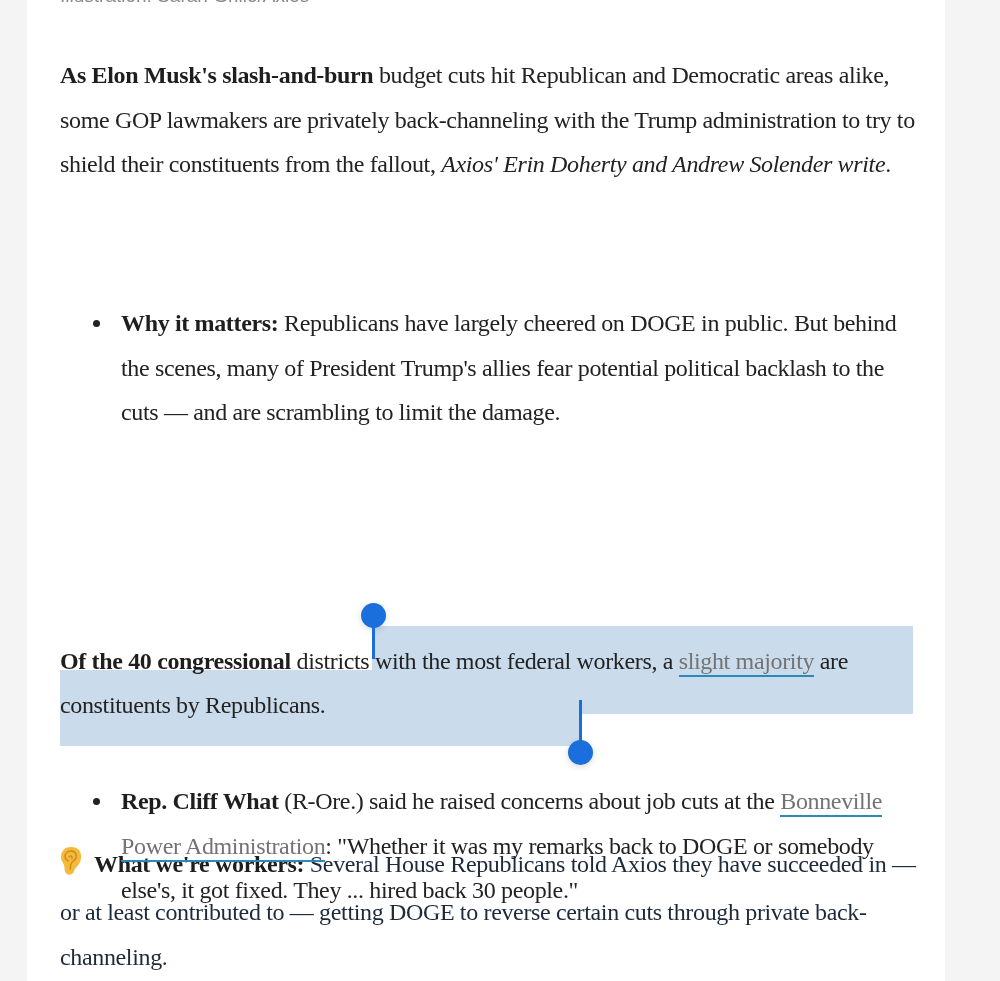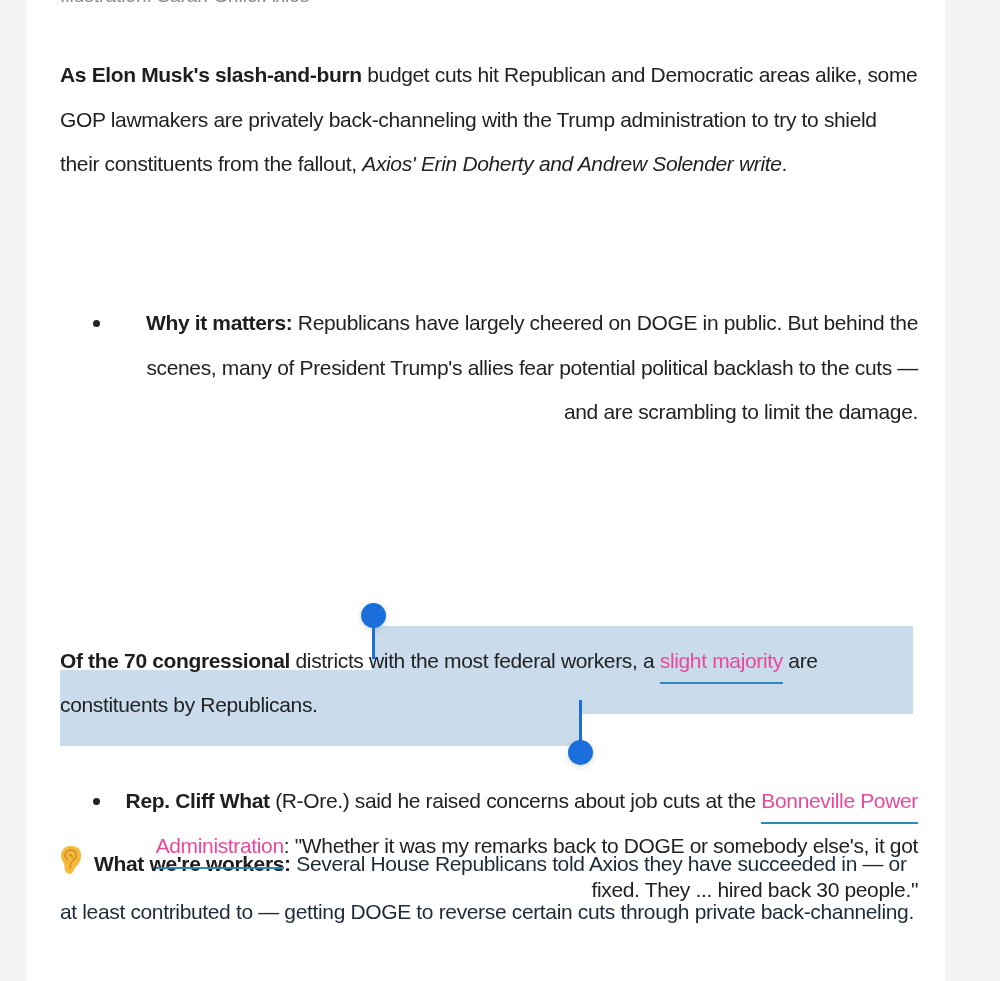--- a/index.html
+++ b/index.html
@@ -26,22 +26,22 @@
       font-size: 19px;
       color: #8a8a8a;
       line-height: 20px;
       white-space: nowrap;
     }
     .article {
       position: absolute;
       left: 33px;
       top: 53px;
       width: 858px;
-      font-family: Liberation Sans, sans-serif;
-      font-size: 21px;
+      font-family: Liberation Serif, serif;
+      font-size: 24px;
       line-height: 44.5px;
       color: #222222;
       letter-spacing: -0.35px;
     }
     .article p {
       margin: 0;
     }
     .article b {
       font-weight: bold;
       color: #1e1e1e;
@@ -52,40 +52,39 @@
     .p1 { position: absolute; top: 0; left: 0; width: 858px; }
     .list1 { position: absolute; top: 248px; left: 0; width: 858px; }
     .p2 { position: absolute; top: 452px; left: 0; width: 858px; }
     .p3 { position: absolute; top: 566px; left: 0; width: 858px; }
     .list2 { position: absolute; top: 726px; left: 0; width: 858px; }
 
     ul.bullets {
       list-style: none;
       margin: 0;
       padding: 0;
-      text-align: right;
     }
     ul.bullets li {
       position: relative;
       padding-left: 61px;
     }
     .bullet-dot {
       position: absolute;
       left: 33px;
       top: 19px;
       width: 7px;
       height: 7px;
       border-radius: 50%;
       background: #222222;
     }
     a.inline-link {
-      color: #ec4899;
+      color: #737373;
       text-decoration: none;
       border-bottom: 2px solid #2a8ab8;
-      padding-bottom: 10px;
+      padding-bottom: 1px;
     }
     .ear-icon {
       display: inline-block;
       width: 26px;
       margin-right: 8px;
       vertical-align: -4px;
     }
     .selection-layer {
       position: absolute;
       left: 0; top: 0;
@@ -145,21 +144,21 @@
     </p>
 
     <ul class="bullets list1">
       <li>
         <span class="bullet-dot"></span>
         <b>Why it matters:</b><span> Republicans have largely cheered on DOGE in public. But behind the scenes, many of President Trump's allies fear potential political backlash to the cuts — and are scrambling to limit the damage.</span>
       </li>
     </ul>
 
     <p class="p2 text-layer">
-      <b>Of the 70 congressional</b><span> districts with the most federal workers, a </span><a class="inline-link" href="#">slight majority</a><span> are constituents by Republicans.</span>
+      <b>Of the 40 congressional</b><span> districts with the most federal workers, a </span><a class="inline-link" href="#">slight majority</a><span> are constituents by Republicans.</span>
     </p>
 
     <p class="p3 text-layer">
       <span class="ear-icon">
         <svg width="22" height="30" viewBox="0 0 22 30">
           <path d="M11 1 C4 1 1 6 1 11 C1 15 3 16 4 19 C5 22 4 26 7 28 C10 30 13 28 14 25 C15 22 17 21 19 18 C21 15 21 12 21 10 C21 4 17 1 11 1 Z" fill="#f5b93b"></path>
           <path d="M11 5 C7 5 5 8 5 11 C5 13 7 14 8 15 M11 5 C15 5 17 8 16 12 C15 15 12 15 11 18 C10 20 11 22 10 23" fill="none" stroke="#c98a1c" stroke-width="1.4" stroke-linecap="round"></path>
           <path d="M9 11 C10 9 13 10 12 13" fill="none" stroke="#c98a1c" stroke-width="1.2" stroke-linecap="round"></path>
         </svg>
       </span><b>What we're workers:</b> <span class="sel-text" style="color:#1d2a3a;">Several House Republicans told Axios they have succeeded in — or at least contributed to — getting DOGE to reverse certain cuts through private back-channeling.</span>

